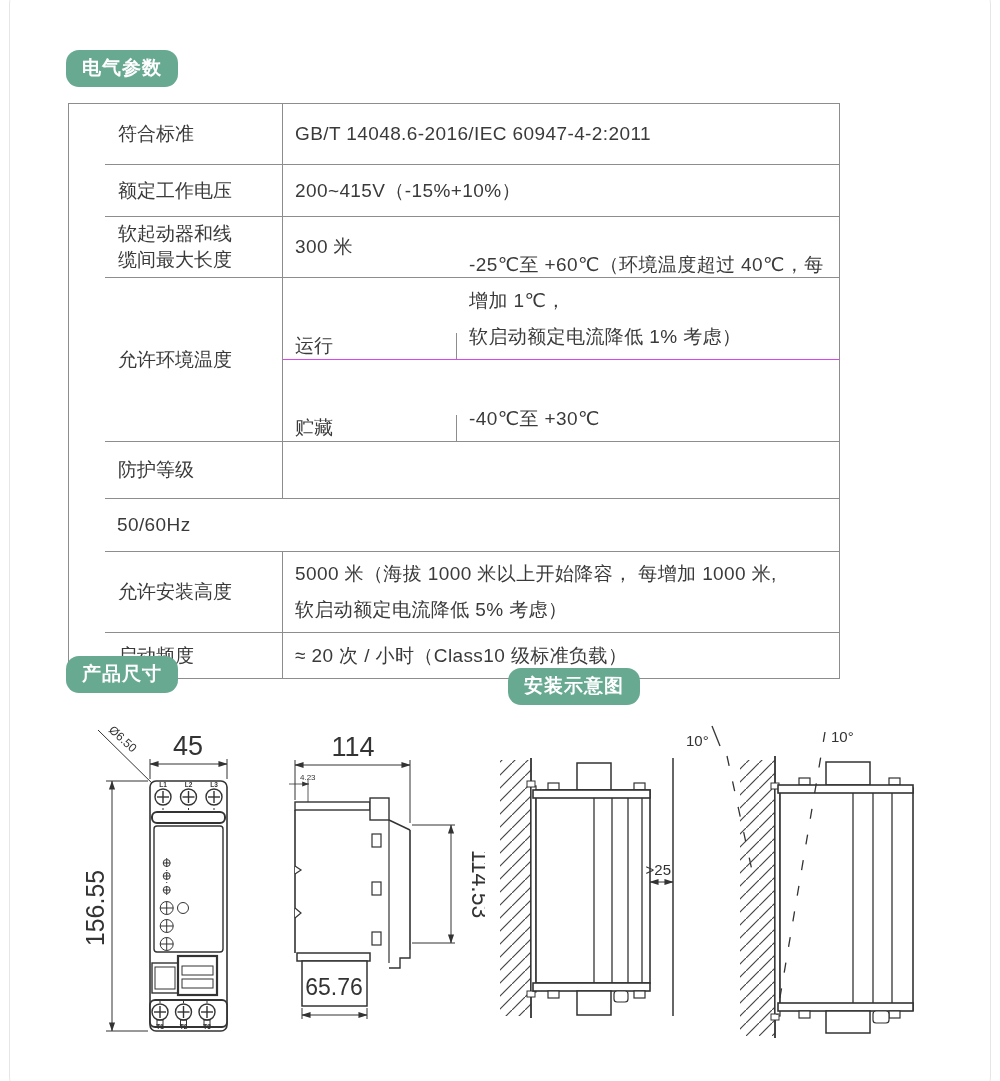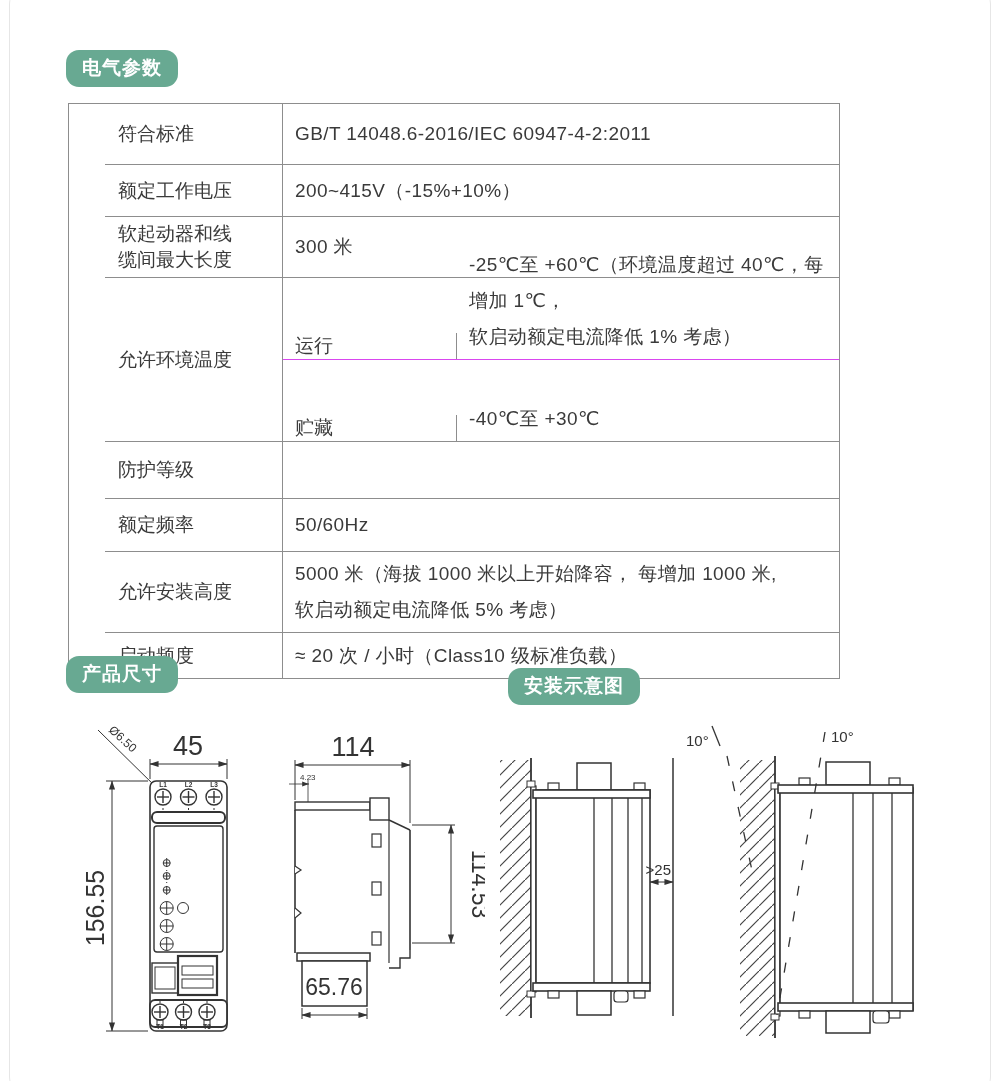--- a/index.html
+++ b/index.html
@@ -113,23 +113,20 @@
     </div>
   </div>
 
   <div class="t-row h57">
     <div class="t-label">
       <span>防护等级</span>
       </div>
   </div>
 
   <div class="t-row h53">
-    <div class="t-label">
-      <span>额定频率</span>
-      </div>
     <div class="t-value">
       <span>50/60Hz</span>
       </div>
   </div>
 
   <div class="t-row h78">
     <div class="t-label">
       <span>允许安装高度</span>
       </div>
     <div class="t-value">

